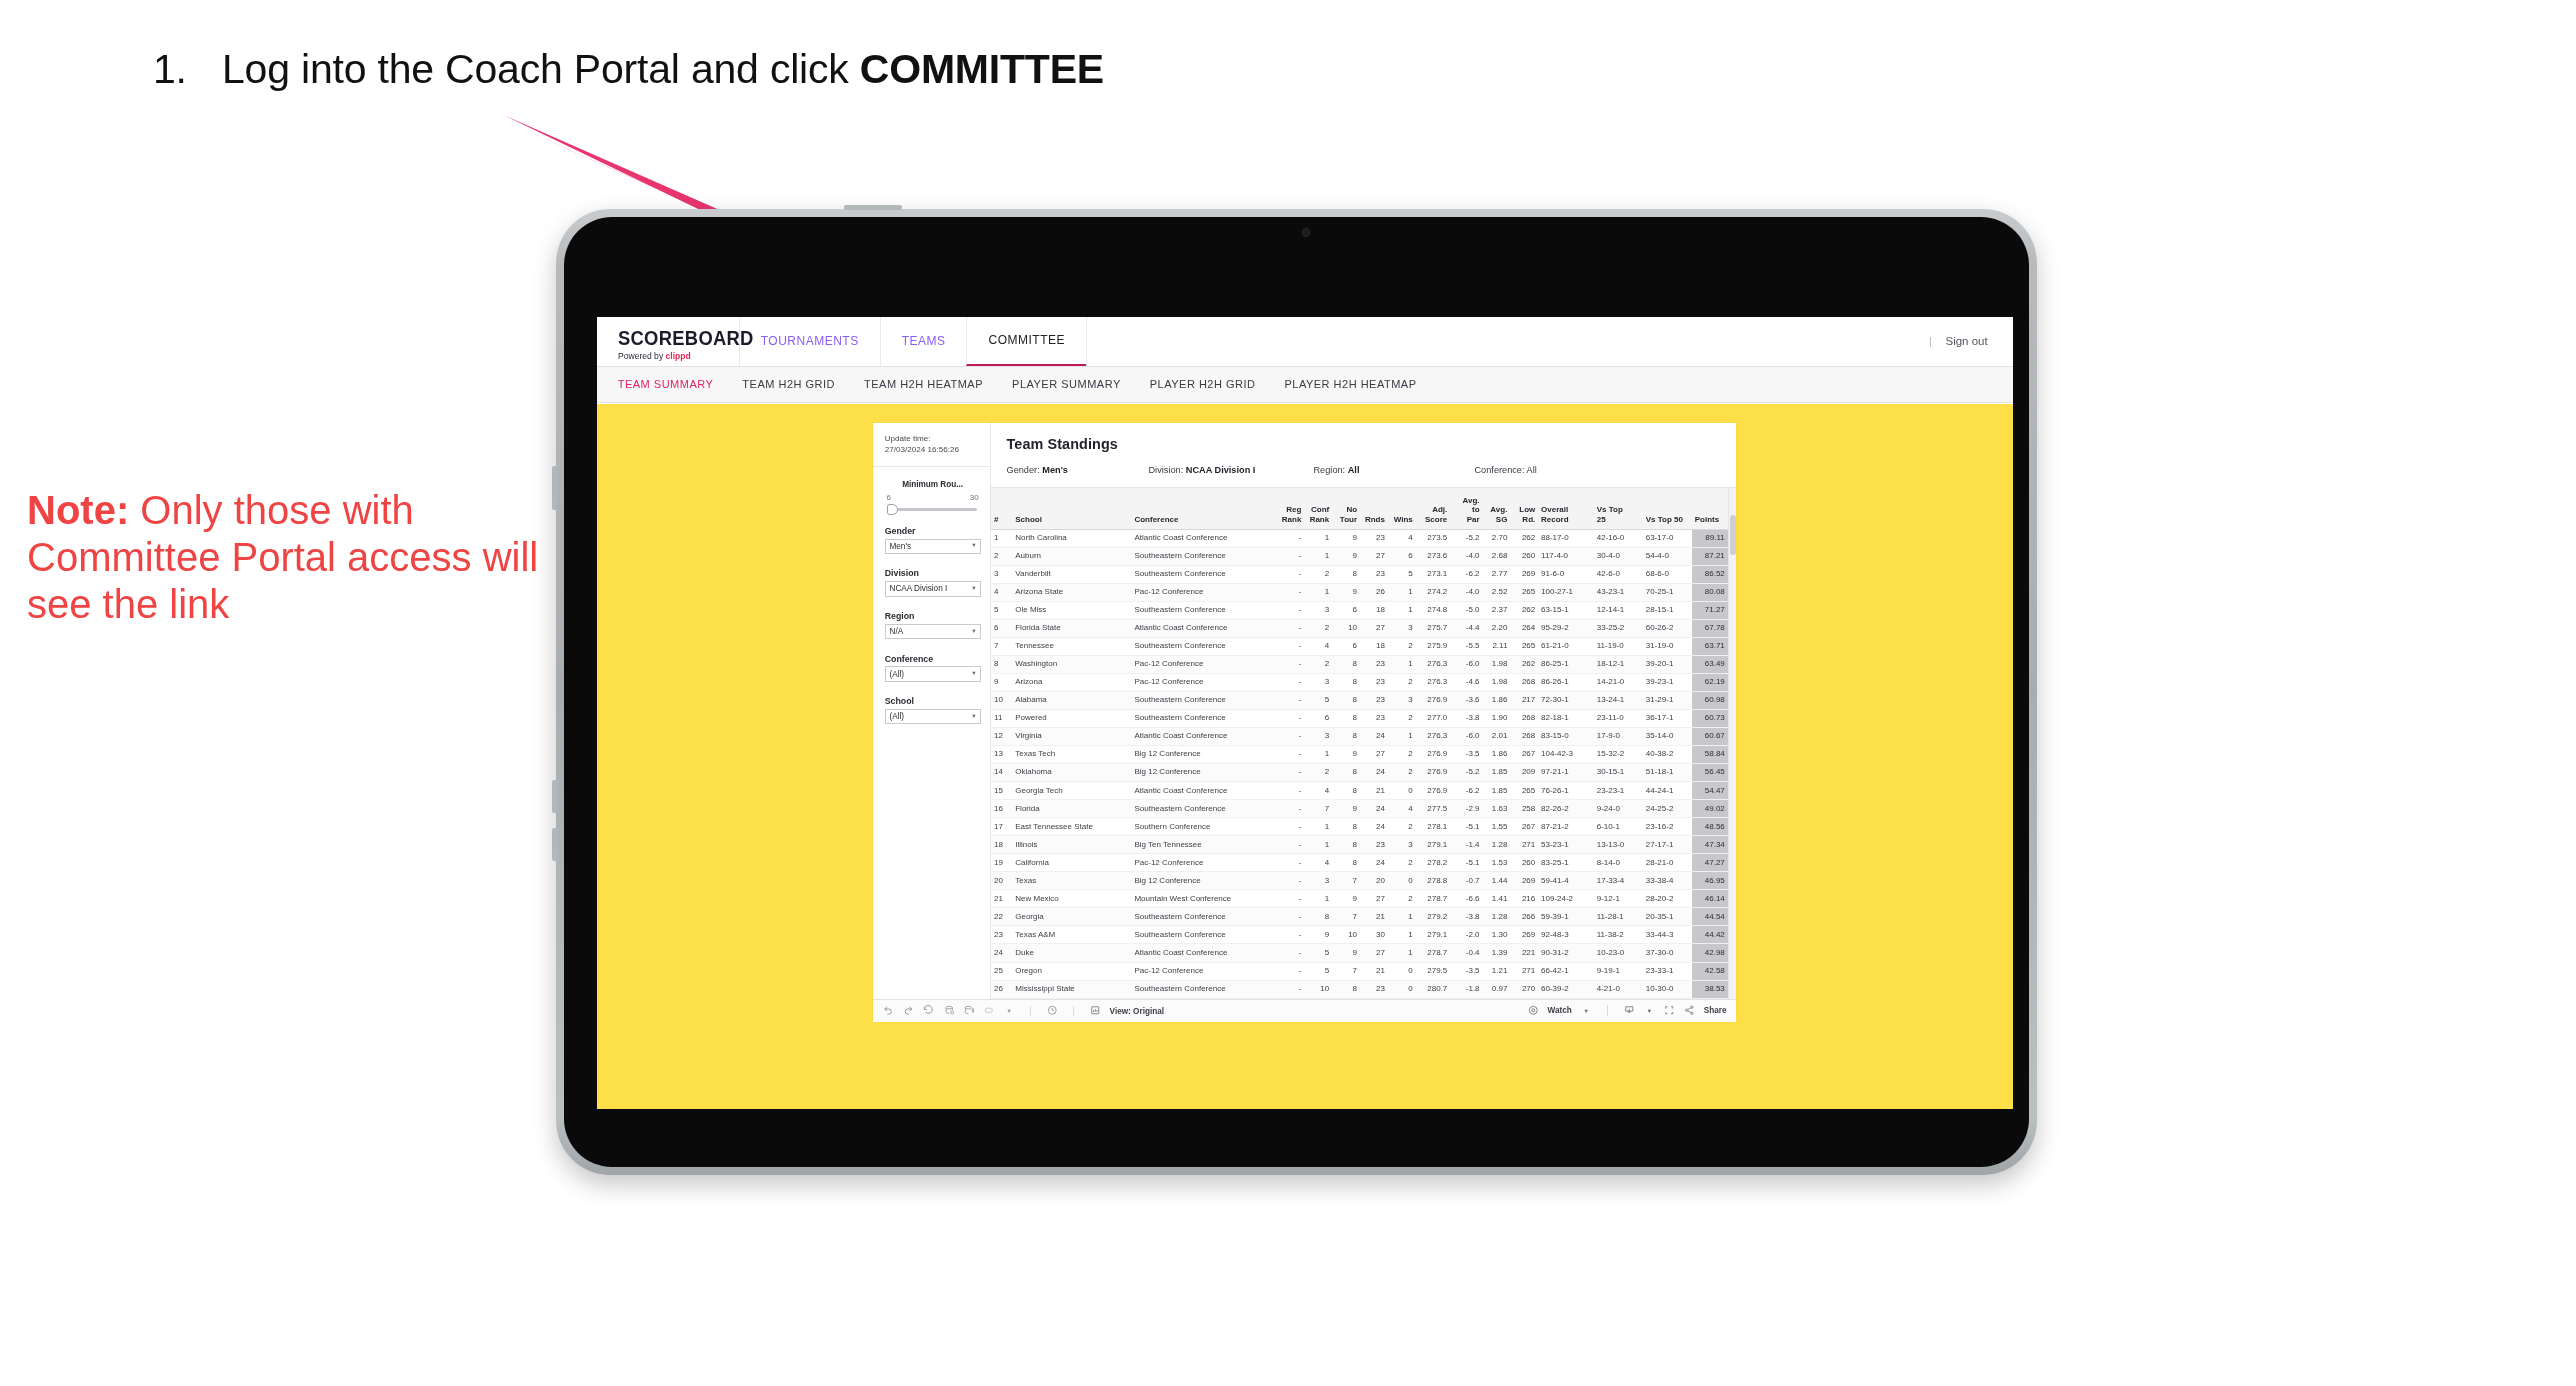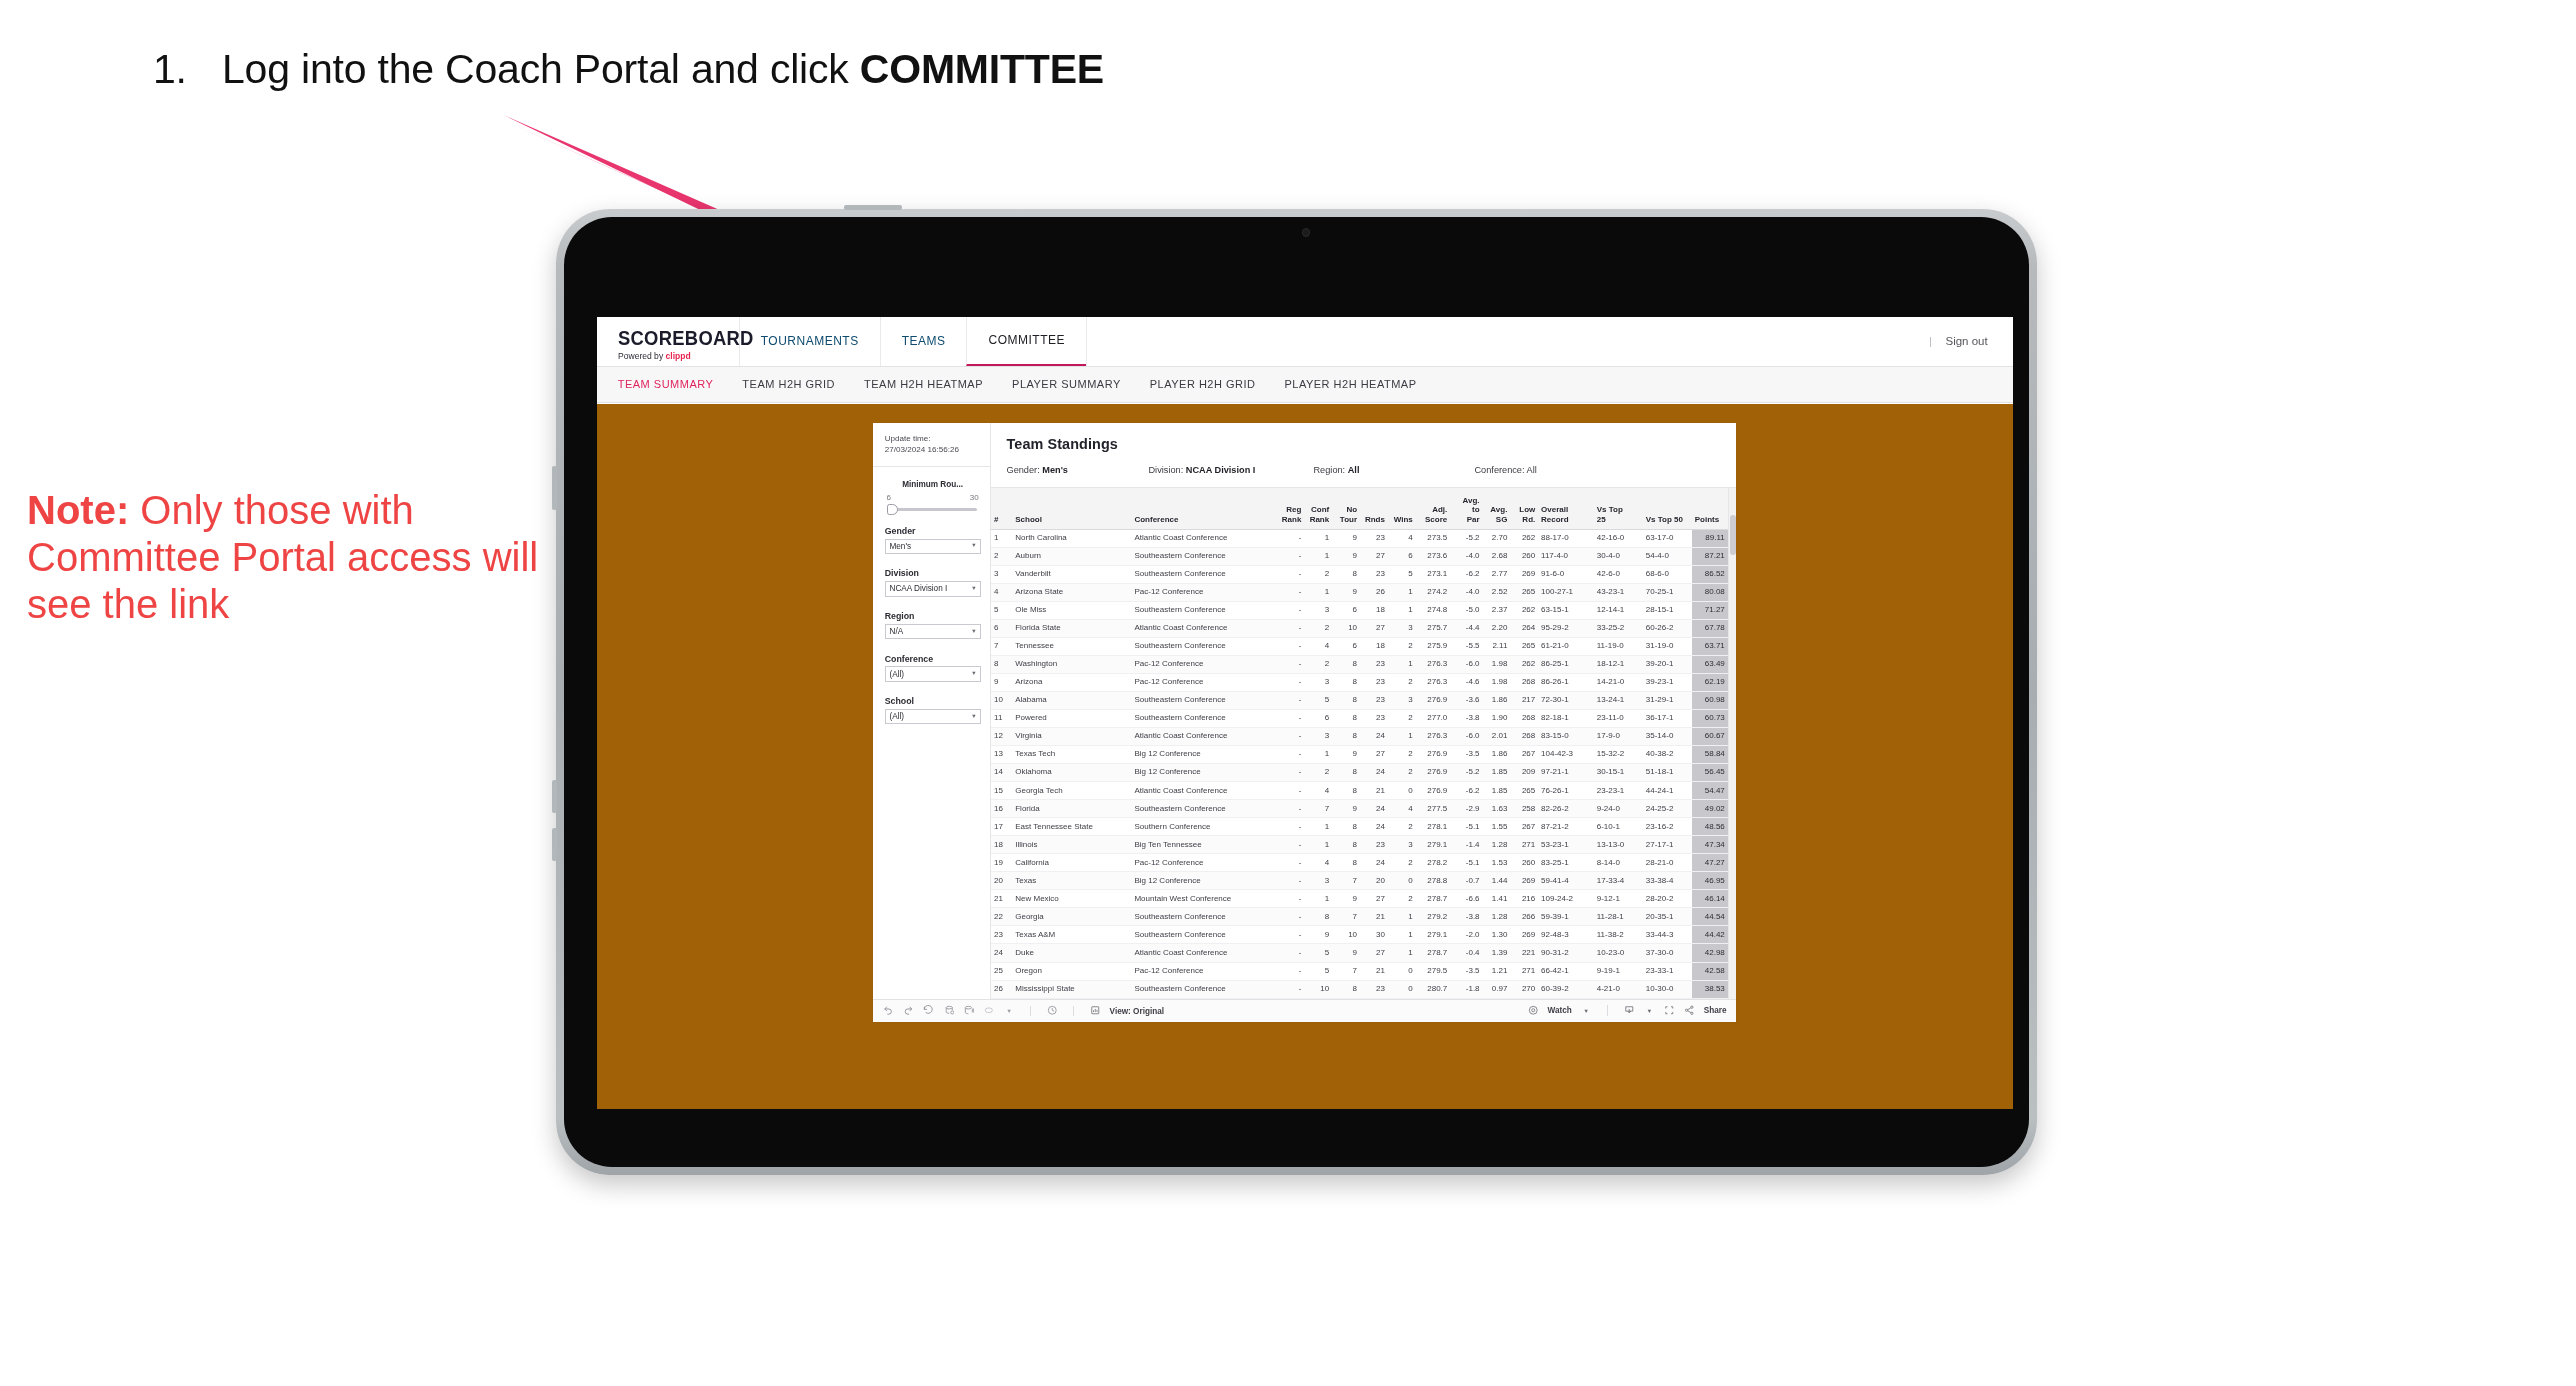--- a/index.html
+++ b/index.html
@@ -108,21 +108,21 @@
     font-size: 9px; color: #2b2b36; margin-top: 1px;
     transform: scaleX(0.95); transform-origin: left center;
   }
   .brand-sub b { color: #e8254f; font-weight: bold; }
 
   .topnav { display: flex; align-items: stretch; }
   .topnav-item {
     display: flex; align-items: center;
     padding: 0 21px;
     font-size: 12px;
-    color: #0c4a6e;
+    color: #8b5cf6;
     letter-spacing: 0.5px;
     border-left: 1px solid #eaeaec;
     cursor: pointer;
     white-space: nowrap;
   }
   .topnav-item:first-child { border-left: 1px solid #eaeaec; }
   .topnav-item.active {
     border-bottom: 2.4px solid #c2175b;
     color: #202026;
   }
@@ -151,21 +151,21 @@
     cursor: pointer;
     white-space: nowrap;
   }
   .subnav-item.active { color: #e0245e; }
 
   
   .viz-canvas {
     position: absolute;
     left: 0; top: 87px;
     width: 1416px; height: 705px;
-    background: #a16207;
+    background: #fde047;
     padding-top: 19px;
   }
   .viz-sheet {
     margin: 0 auto;
     width: 863px; height: 599px;
     background: #ffffff;
     display: flex; flex-direction: column;
     box-shadow: 0 0 1px rgba(0,0,0,0.12);
   }
   .viz-body { flex: 1; display: flex; min-height: 0; }

